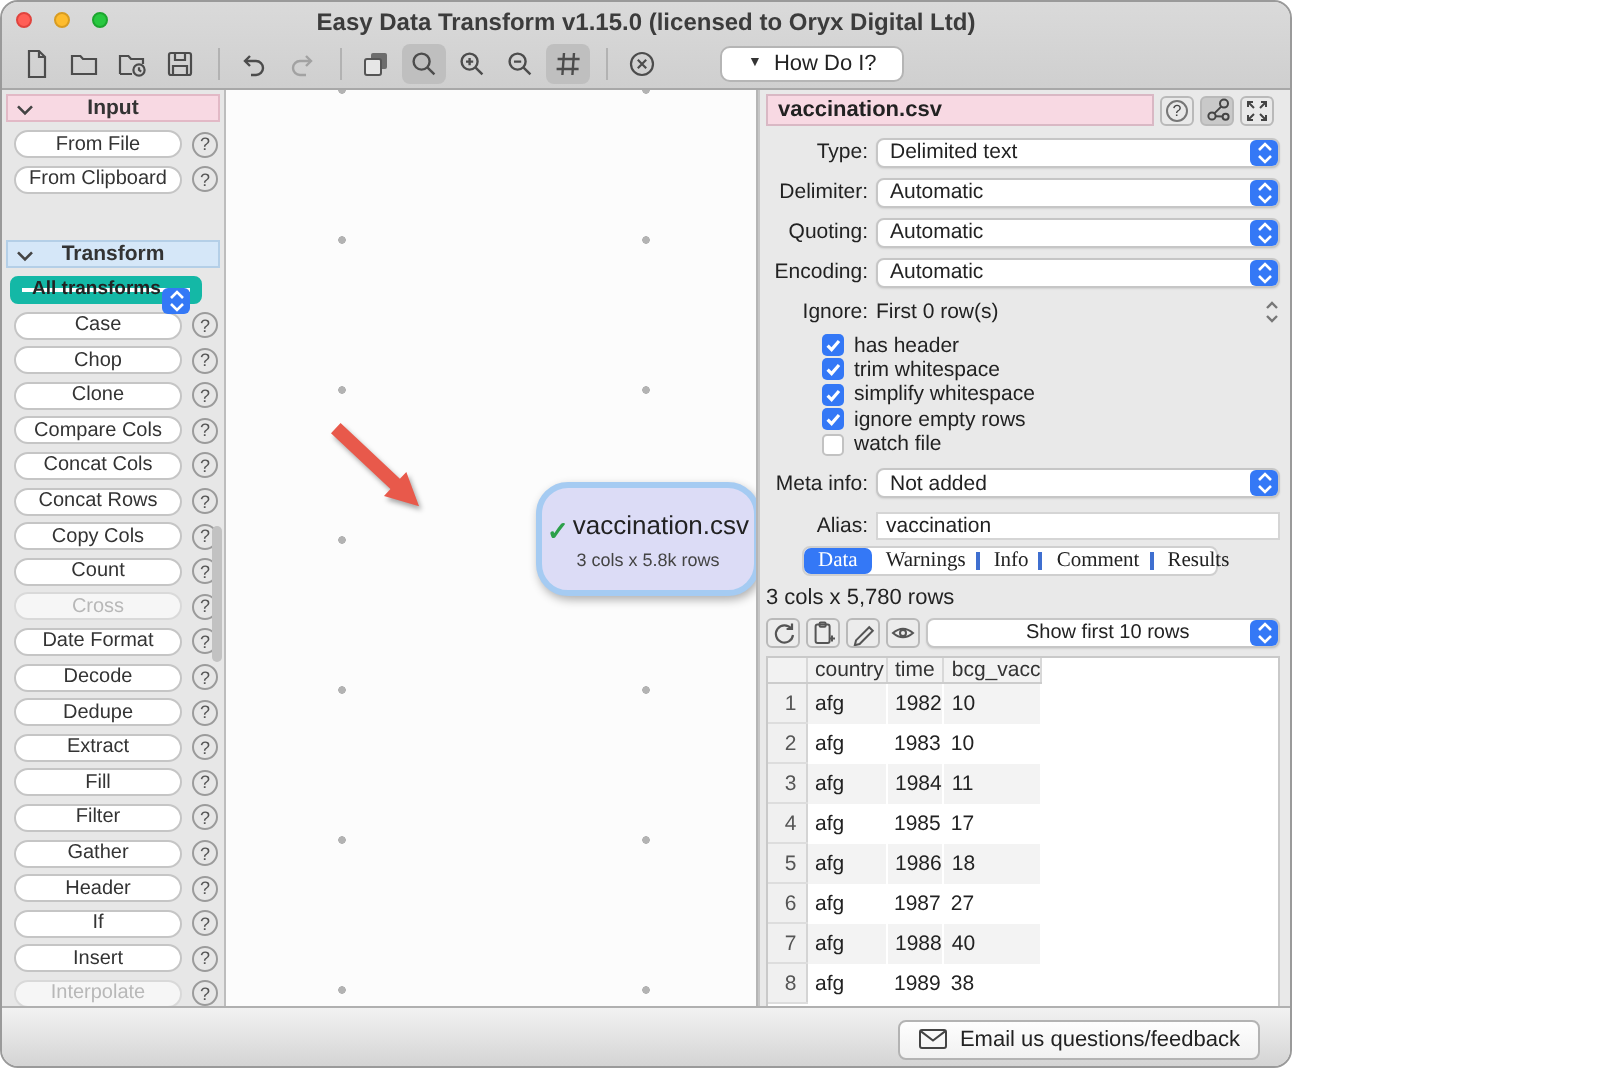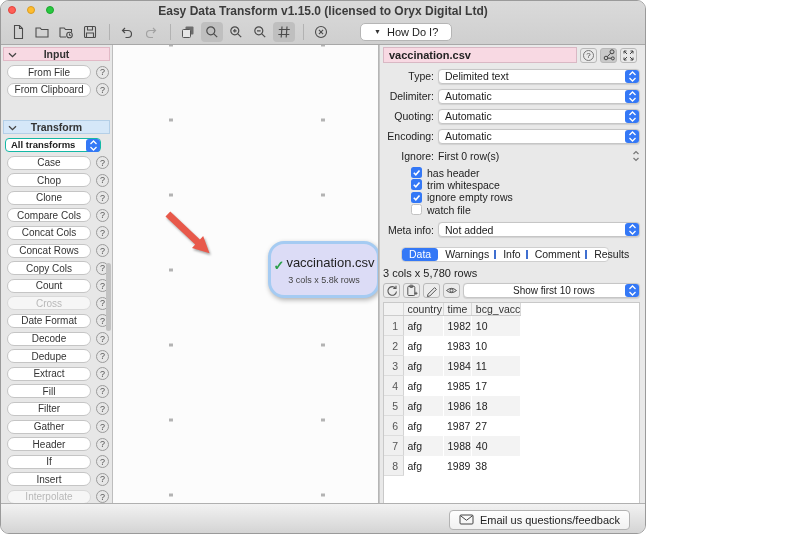--- a/index.html
+++ b/index.html
@@ -38,21 +38,21 @@
   .sec-header.blue { background: var(--header-blue); border-color: #b4cfe7; margin-top: 23px; }
   .sec-header .chev { position: absolute; left: 4px; top: 4px; }
   .srow { display: flex; align-items: center; margin: 0 0 3.6px 6px; height: 14px; }
   .sbtn { width: 84px; height: 14px; background: #fff; border: 1px solid #c5c5c5; border-radius: 7px;
           font-size: 10px; color: #333; display: flex; align-items: center; justify-content: center;
           font-family: inherit; }
   .sbtn.disabled { color: #b8b8b8; background: #f6f6f6; border-color: #d9d9d9; }
   .help { width: 13px; height: 13px; border-radius: 50%; border: 1px solid #9b9b9b; color: #555;
           font-size: 9px; display: flex; align-items: center; justify-content: center; margin-left: 5px;
           background: transparent; flex: none; }
-  .filterdd { width: 96px; height: 14px; margin: 0 0 4px 4px; background: #fff; border: 1px solid #14b8a6;
+  .filterdd { width: 96px; height: 14px; margin: 0 0 4px 4px; background: #fff; border: 6px solid #14b8a6;
               border-radius: 4px; position: relative; display: flex; align-items: center; }
   .filterdd .ftext { font-size: 9.5px; font-weight: bold; color: #222; padding-left: 5px; }
   .scroll-thumb { position: absolute; right: 1px; top: 218px; width: 5px; height: 68px;
                   background: #c2c2c2; border-radius: 3px; }
 
   
   .canvas { flex: 1; position: relative; background: #fcfcfc; overflow: hidden;
             background-image: radial-gradient(2px 2px at 76px 37.5px, #b3b3b3 90%, transparent 100%);
             background-size: 152px 75px; background-position: -18px 37.5px; }
   .arrow-svg { position: absolute; inset: 0; width: 100%; height: 100%; }
@@ -96,21 +96,21 @@
   .cb { width: 11px; height: 11px; border-radius: 2.5px; flex: none; display: flex; align-items: center;
         justify-content: center; }
   .cb.checked { background: var(--accent-blue); }
   .cb.unchecked { background: #fff; border: 1px solid #c2c2c2; }
   .cblabel { font-size: 10.5px; }
   .alias-field { flex: 1; height: 14px; background: #fff; border: 1px solid #d5d5d5; font-size: 10.5px;
                  padding-left: 4px; line-height: 12px; }
   .tabbar { margin: 3px 0 0 18px; width: 208px; height: 15px; background: #fff; border: 1px solid #cfcfcf;
             border-radius: 4px; display: flex; align-items: stretch; }
   .tab { flex: auto; text-align: right; font-size: 10.5px; line-height: 13px; color: #222;
-         position: relative; padding: 0 7px; }
+         position: relative; padding: 0 7px; font-family: Liberation Serif, serif; }
   .tab.selected { background: var(--accent-blue); color: #fff; border-radius: 3.5px; }
   .tab:not(.selected):not(:last-child)::after { content: ""; position: absolute; right: 0; top: 2px;
          bottom: 2px; width: 2px; background: #3f6fd0; }
   .summary { margin: 5px 0 2px 0; font-size: 11px; }
   .ticonrow { display: flex; align-items: center; gap: 3px; margin: 2px 0 4px 0; }
   .tibtn { width: 17px; height: 15px; border: 1px solid #b9b9b9; border-radius: 3px; background: #ececec;
            display: flex; align-items: center; justify-content: center; flex: none; }
   .rowsdd { margin-left: auto; width: 106px; height: 15px; padding-left: 43px; }
   .tablewrap { flex: 1; background: #fff; border: 1px solid #c9c9c9; border-bottom: none; overflow: hidden; }
   table.data { border-collapse: collapse; font-size: 10.5px; color: #222; table-layout: fixed; }
@@ -452,37 +452,49 @@
             </svg>
           </span>
           <span class="cblabel">trim whitespace</span>
         </div>
       <div class="cbrow">
           <span class="cb checked">
             <svg width="9" height="9" viewBox="0 0 9 9" fill="none" stroke="#fff" stroke-width="1.6">
               <path d="M1.8 4.8l2 2L7.5 2.5"></path>
             </svg>
           </span>
+          <span class="cblabel">simplify whitespace</span>
+        </div>
+      <div class="cbrow">
+          <span class="cb checked">
+            <svg width="9" height="9" viewBox="0 0 9 9" fill="none" stroke="#fff" stroke-width="1.6">
+              <path d="M1.8 4.8l2 2L7.5 2.5"></path>
+            </svg>
+          </span>
           <span class="cblabel">ignore empty rows</span>
         </div>
       <div class="cbrow">
           <span class="cb unchecked"></span>
           <span class="cblabel">watch file</span>
         </div>
 
       <div class="prow" style="margin-top:6px; margin-bottom:7px;">
         <span class="plabel">Meta info:</span>
         <div class="dd">
           <span class="dtext">Not added</span>
           <span class="stepper">
               <svg width="9" height="11" viewBox="0 0 9 11" fill="none" stroke="#fff" stroke-width="1.3">
                 <path d="M1.5 4L4.5 1l3 3M1.5 7l3 3 3-3"></path>
               </svg>
             </span>
         </div>
+      </div>
+      <div class="prow" style="margin-bottom:0;">
+        <span class="plabel">Alias:</span>
+        <div class="alias-field">vaccination</div>
       </div>
 
       <div class="tabbar">
         <span class="tab selected">Data</span>
         <span class="tab">Warnings</span>
         <span class="tab">Info</span>
         <span class="tab">Comment</span>
         <span class="tab">Results</span>
       </div>
 

